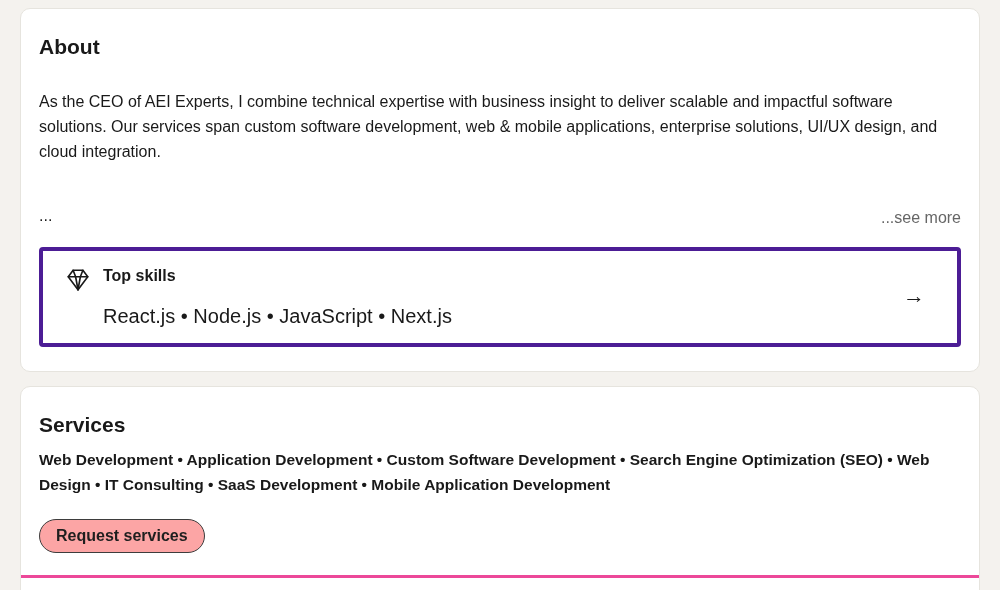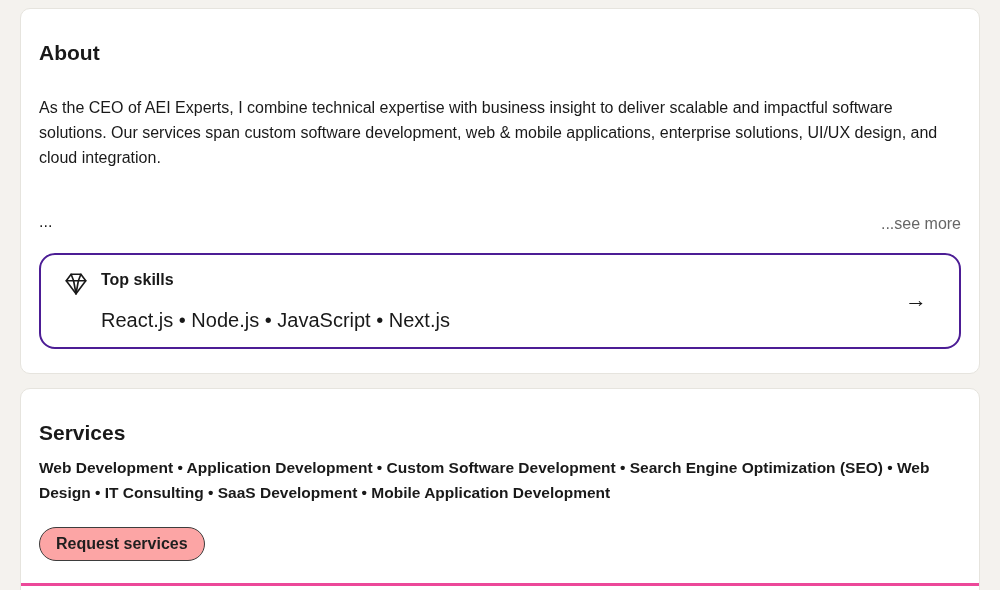--- a/index.html
+++ b/index.html
@@ -19,21 +19,21 @@
   }
   .card.about { margin-top: 8px; }
   .card.services { margin-top: 14px; }
 
   .card-inner { padding: 0 18px; }
 
   h2.section-title {
     font-size: 21px;
     font-weight: 600;
     line-height: 28px;
-    padding-top: 30px;
+    padding-top: 24px;
     color: #191919;
   }
 
   .about-paragraph {
     margin-top: 28px;
     font-size: 16px;
     line-height: 25px;
     color: rgba(0,0,0,0.9);
   }
 
@@ -50,22 +50,22 @@
     color: #666666;
     cursor: pointer;
     background: none; border: none;
     font-family: inherit;
     font-size: 16px;
     margin-top: 44px;
   }
 
   .top-skills-box {
     margin: 20px 0 24px 0;
-    border: 2px solid #4c1d95;
-    border-radius: 16px;
+    border: 4px solid #4c1d95;
+    border-radius: 4px;
     padding: 13px 16px 15px 16px;
     display: flex;
     align-items: flex-start;
     cursor: pointer;
     background: #ffffff;
   }
   .top-skills-box .gem { flex: 0 0 auto; margin: 3px 12px 0 6px; }
   .top-skills-text { flex: 1 1 auto; }
   .top-skills-title {
     font-size: 16px;

